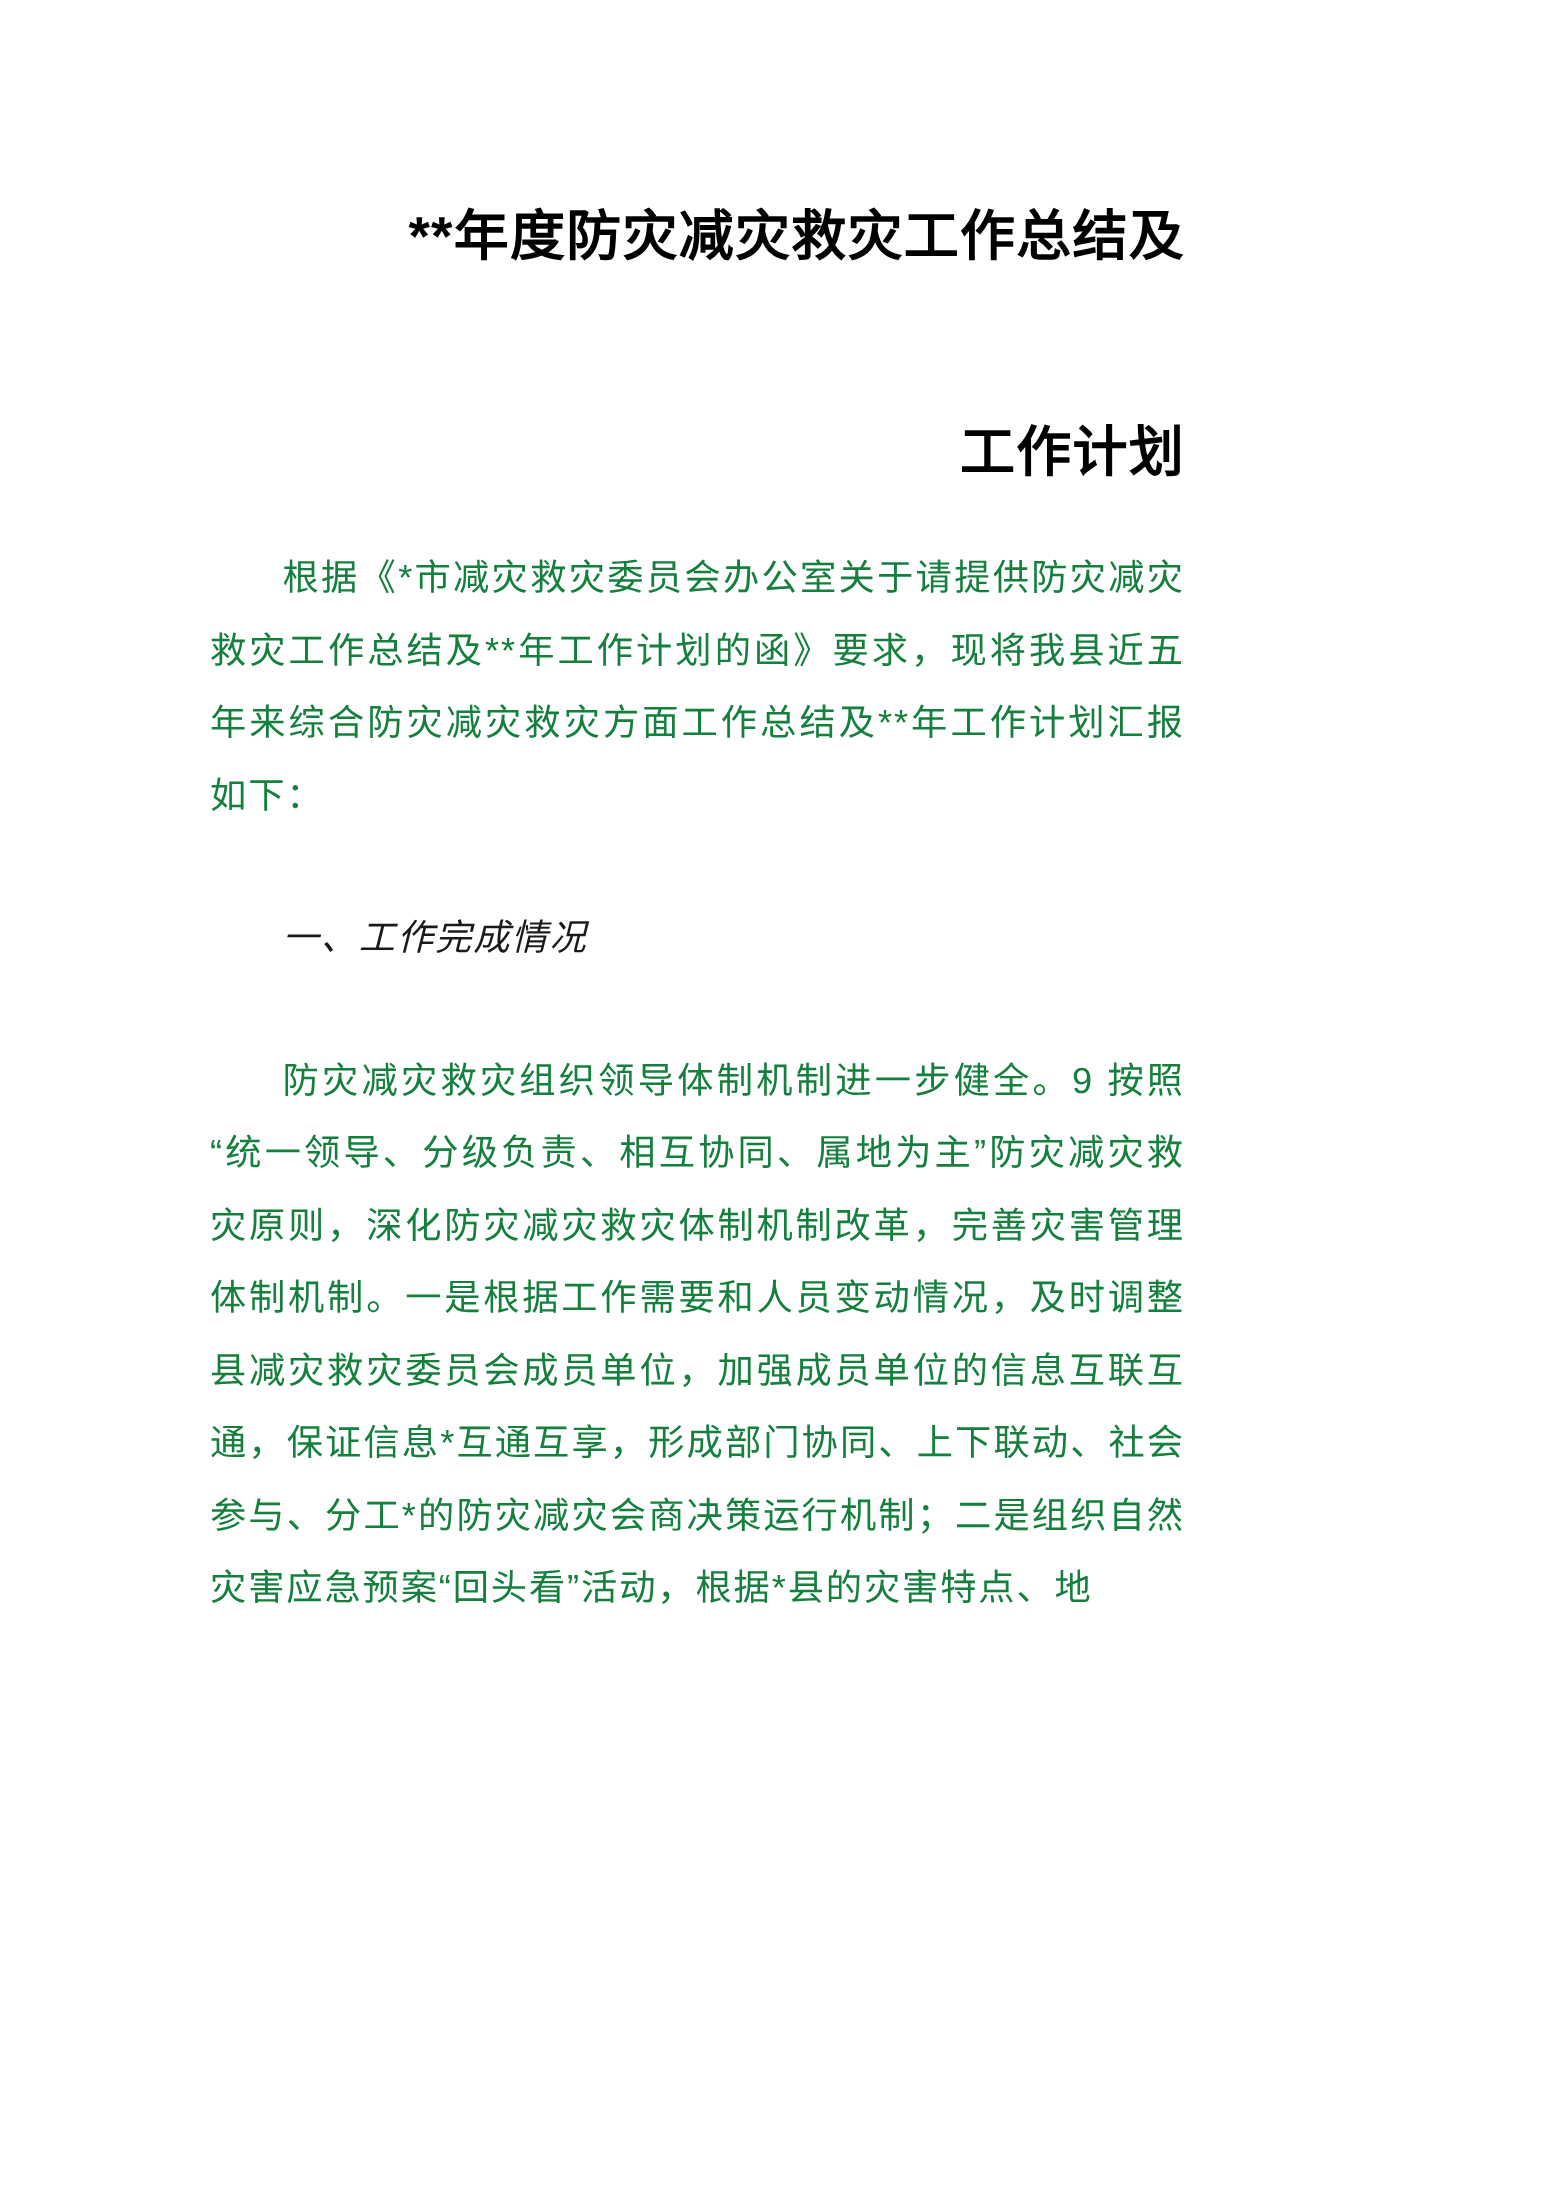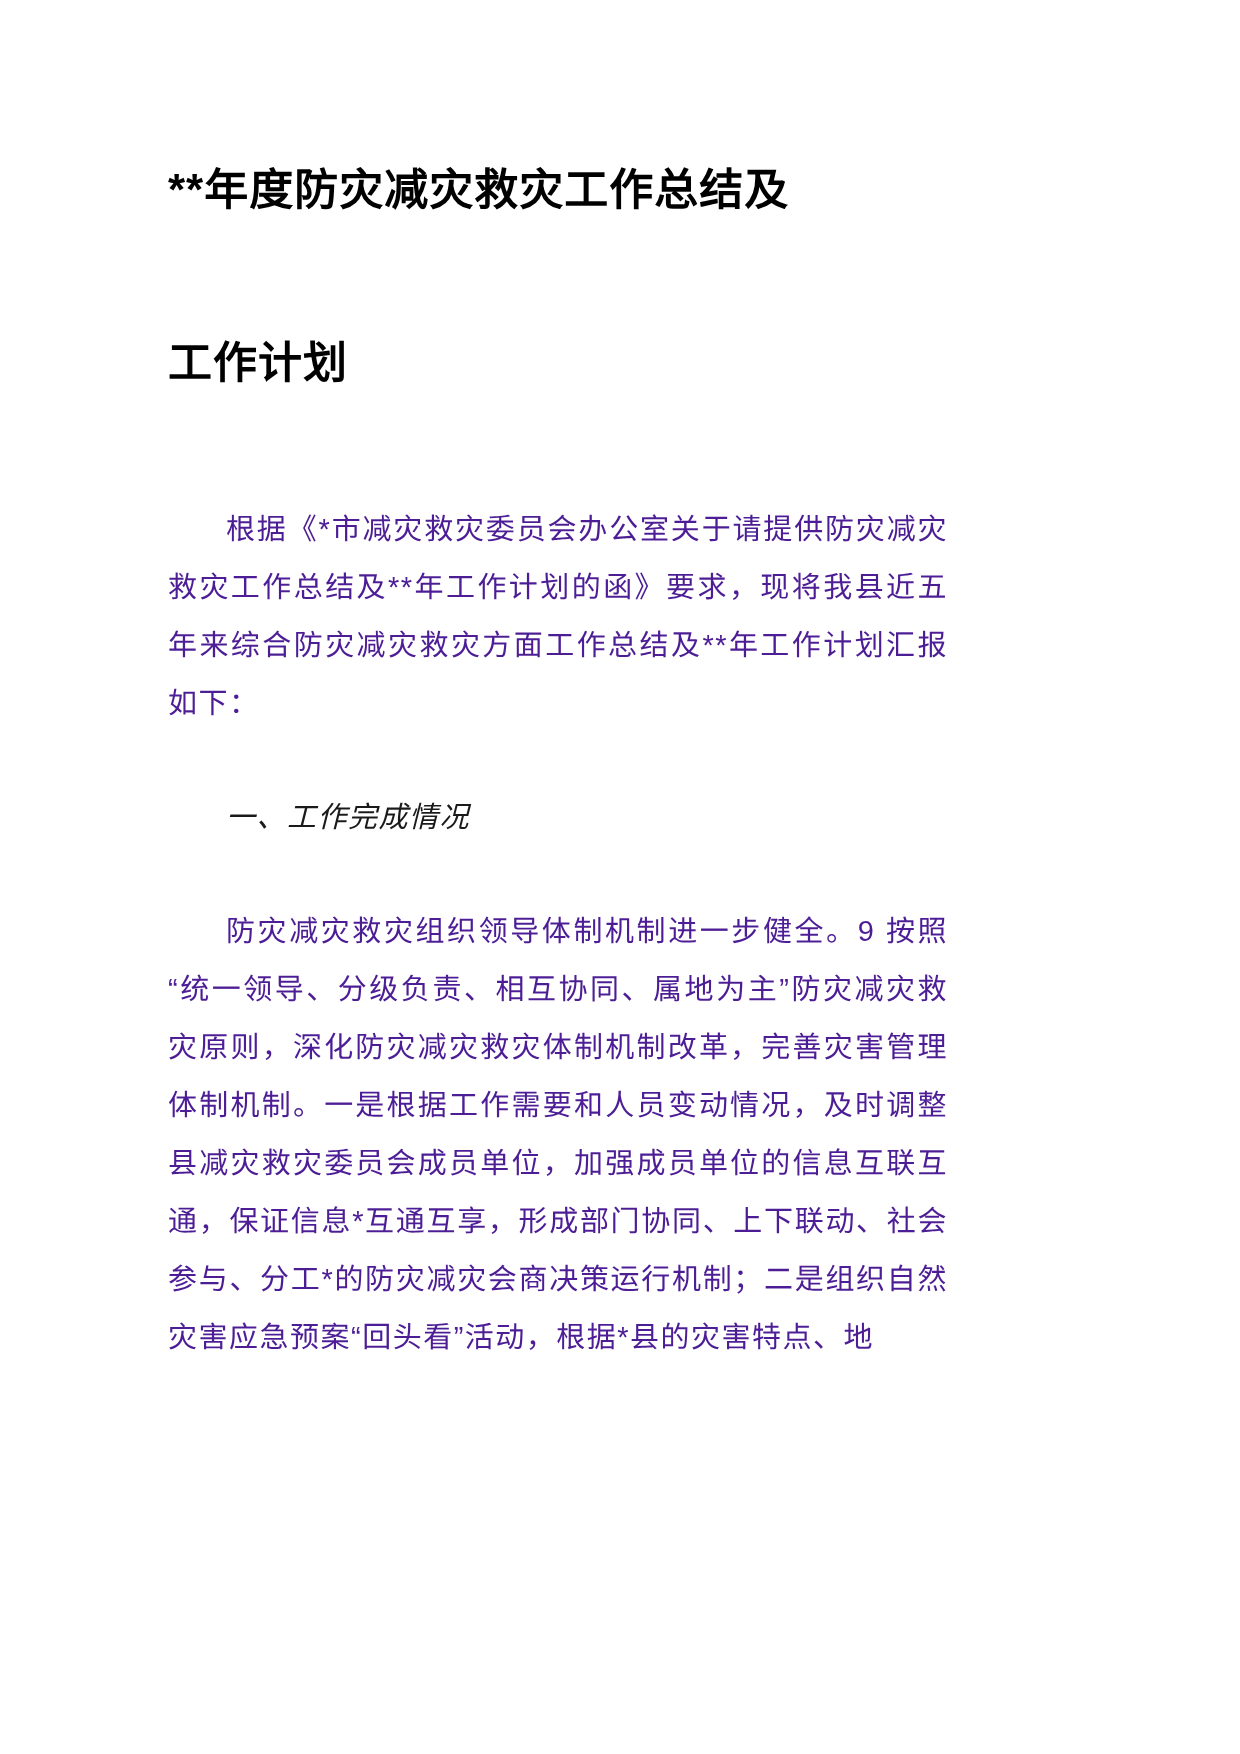--- a/index.html
+++ b/index.html
@@ -17,38 +17,38 @@
   .page {
     box-sizing: border-box;
     width: 1240px;
     height: 1754px;
     background: #ffffff;
     padding: 162px 292px 0 168px;
   }
   .doc-title {
     font-size: 44px;
     font-weight: bold;
-    text-align: left;
+    text-align: right;
     line-height: 1.25;
     margin: 0 0 118px 0;
     letter-spacing: 1px;
     color: #000000;
   }
   .doc-title.second {
-    margin-bottom: 110px;
+    margin-bottom: 44px;
   }
   .body-para {
     font-size: 29px;
     line-height: 58px;
     text-align: justify;
     text-justify: inter-ideograph;
     text-indent: 2em;
     letter-spacing: 1.5px;
     margin: 0 0 56px 0;
-    color: #4c1d95;
+    color: #15803d;
     word-break: break-all;
   }
   .section-heading {
     font-size: 29px;
     line-height: 58px;
     text-indent: 2em;
     letter-spacing: 1.5px;
     margin: 0 0 56px 0;
     color: #1a1a1a;
     font-style: italic;

